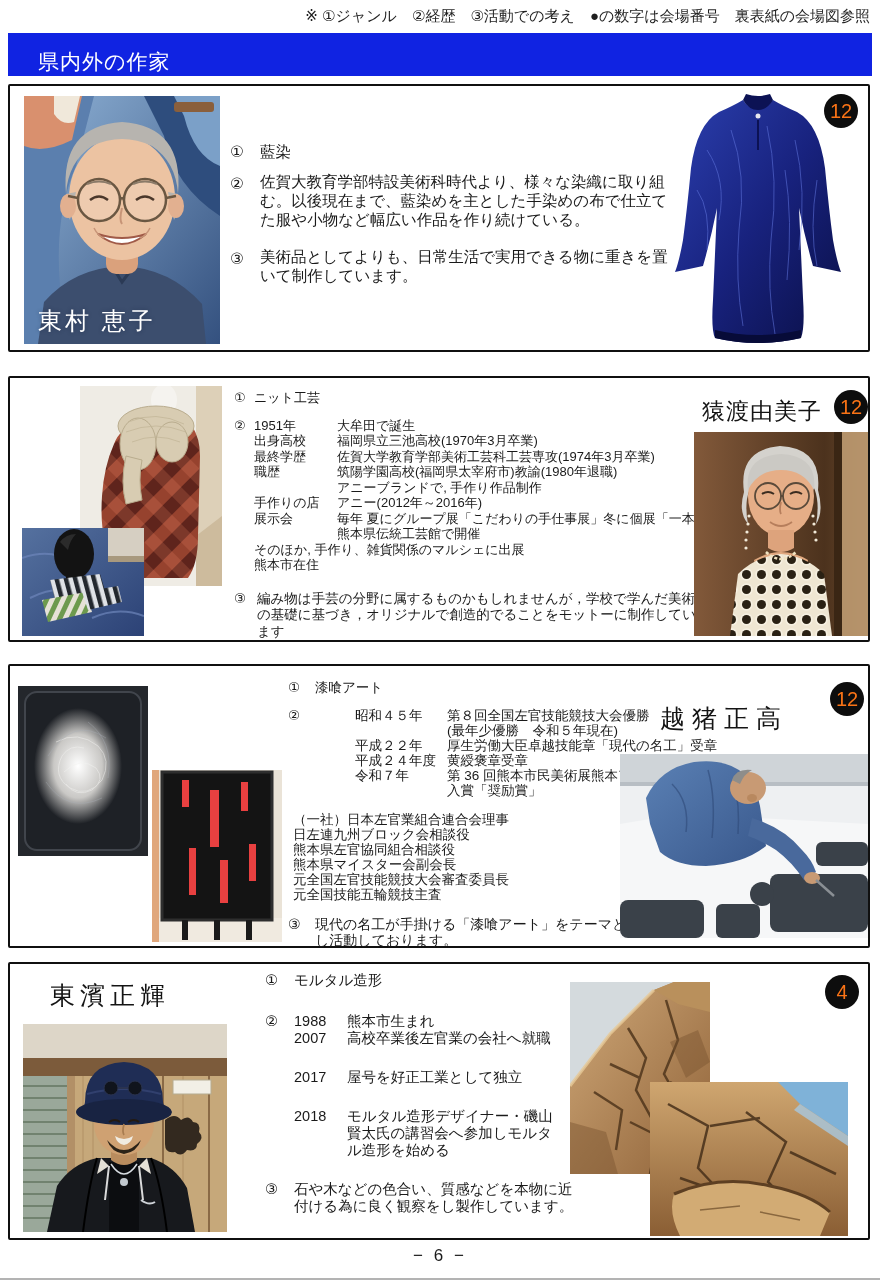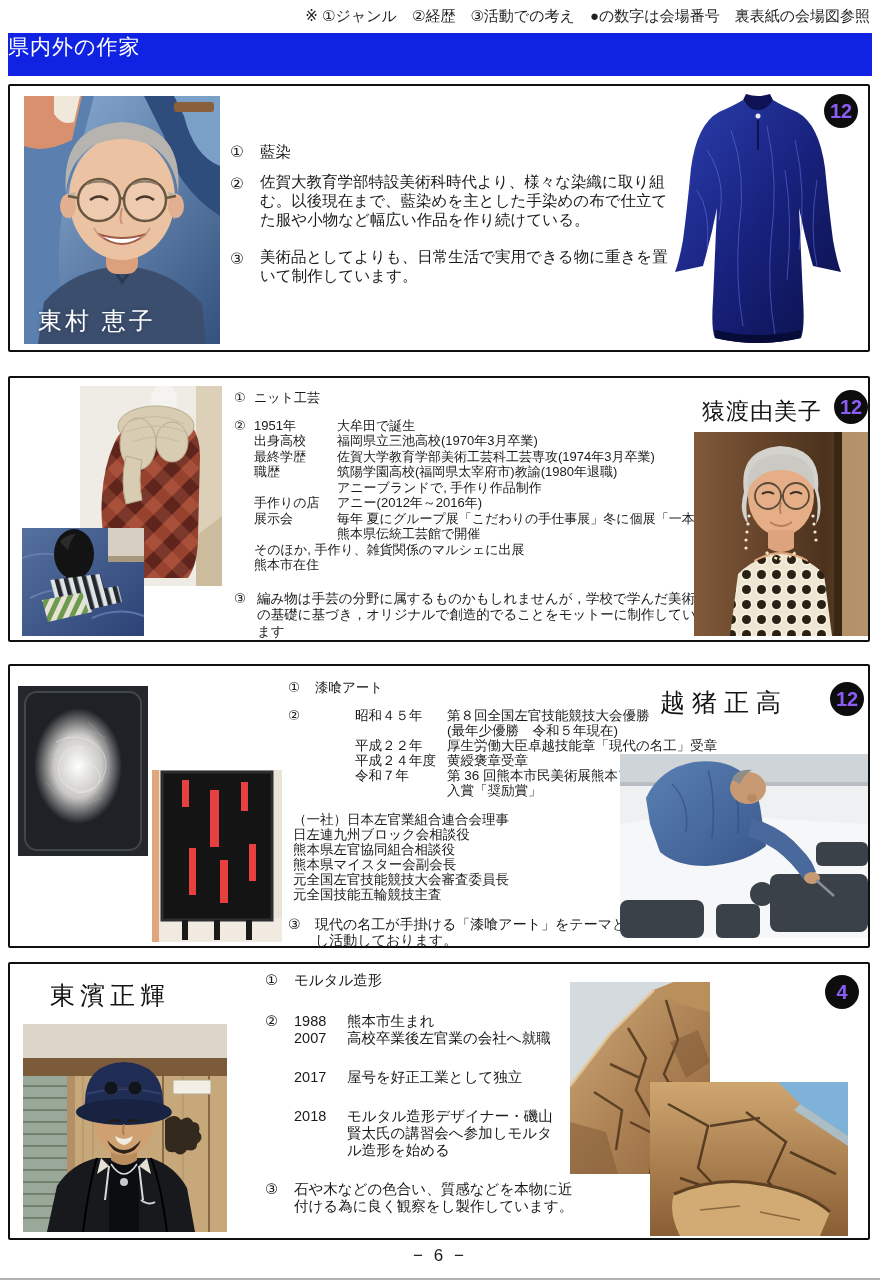--- a/index.html
+++ b/index.html
@@ -1,26 +1,26 @@
 <!DOCTYPE html>
 <html><head>
 <meta charset="utf-8">
 <style>
   html,body{margin:0;padding:0;background:#fff;}
   .page{position:relative;width:880px;height:1280px;background:#fff;overflow:hidden;
         font-family:"Liberation Sans","DejaVu Sans",sans-serif;color:#1a1a1a;}
   .header-note{position:absolute;top:7px;right:10px;font-size:15px;color:#1f1f1f;white-space:nowrap;}
   .banner{position:absolute;top:33px;left:8px;right:8px;height:43px;background:#1023e2;
-          display:flex;align-items:flex-start;box-sizing:border-box;}
+          display:flex;align-items:flex-end;padding-left:30px;box-sizing:border-box;}
   .banner span{color:#fff;font-size:21px;letter-spacing:1px;}
   .card{position:absolute;left:8px;width:862px;background:#fff;border:2px solid #101010;
         border-radius:2px;box-sizing:border-box;}
   .c1{top:84px;height:268px}.c2{top:376px;height:266px}.c3{top:664px;height:284px}.c4{top:962px;height:278px}
-  .badge{position:absolute;width:34px;height:34px;border-radius:50%;background:#0d0d0d;color:#8b5cf6;
-         font-weight:700;font-size:20px;display:flex;align-items:center;justify-content:center;z-index:6;}
+  .badge{position:absolute;width:34px;height:34px;border-radius:50%;background:#0d0d0d;color:#f97316;
+         font-weight:400;font-size:20px;display:flex;align-items:center;justify-content:center;z-index:6;}
   .photo{position:absolute;overflow:hidden;}
   .photo svg{display:block;width:100%;height:100%;}
   .tx{position:absolute;}
   .item{display:flex;align-items:flex-start;}
   .no{flex:0 0 auto;}
   .rows{flex:1 1 auto;}
   .row{display:flex;}
   .lb{flex:0 0 auto;white-space:nowrap;}
   .rv{white-space:nowrap;}
   
@@ -52,21 +52,21 @@
   .t4 .hist{margin-top:24px;}
   .t4 .gap{height:22px;}
   .t4 .wrap .rv{white-space:normal;width:218px;}
   .t4 .stmt{margin-top:22px;line-height:16.5px;}
   .t4 .stmt .para{width:290px;}
   
   .name{position:absolute;color:#141414;z-index:5;white-space:nowrap;}
   .overlay-name{position:absolute;left:14px;bottom:7px;color:#fff;font-size:24px;letter-spacing:3px;
                 text-shadow:0 0 4px rgba(20,30,60,.45);z-index:4;}
   .n2{left:692px;top:18px;font-size:23px;letter-spacing:1px;}
-  .n3{left:650px;top:20px;font-size:25px;letter-spacing:7px;}
+  .n3{left:650px;top:36px;font-size:25px;letter-spacing:7px;}
   .n4{left:40px;top:15px;font-size:25px;letter-spacing:5px;}
   
   .ph-p1{left:14px;top:10px;width:196px;height:248px;}
   .ph-dress{left:657px;top:4px;width:182px;height:258px;}
   .ph-sweater{left:70px;top:8px;width:142px;height:200px;z-index:1;}
   .ph-knit{left:12px;top:150px;width:122px;height:108px;z-index:2;}
   .ph-p2{left:684px;top:54px;width:174px;height:204px;}
   .ph-art1{left:8px;top:20px;width:130px;height:170px;}
   .ph-art2{left:142px;top:104px;width:130px;height:172px;}
   .ph-worker{left:610px;top:88px;width:248px;height:184px;}

